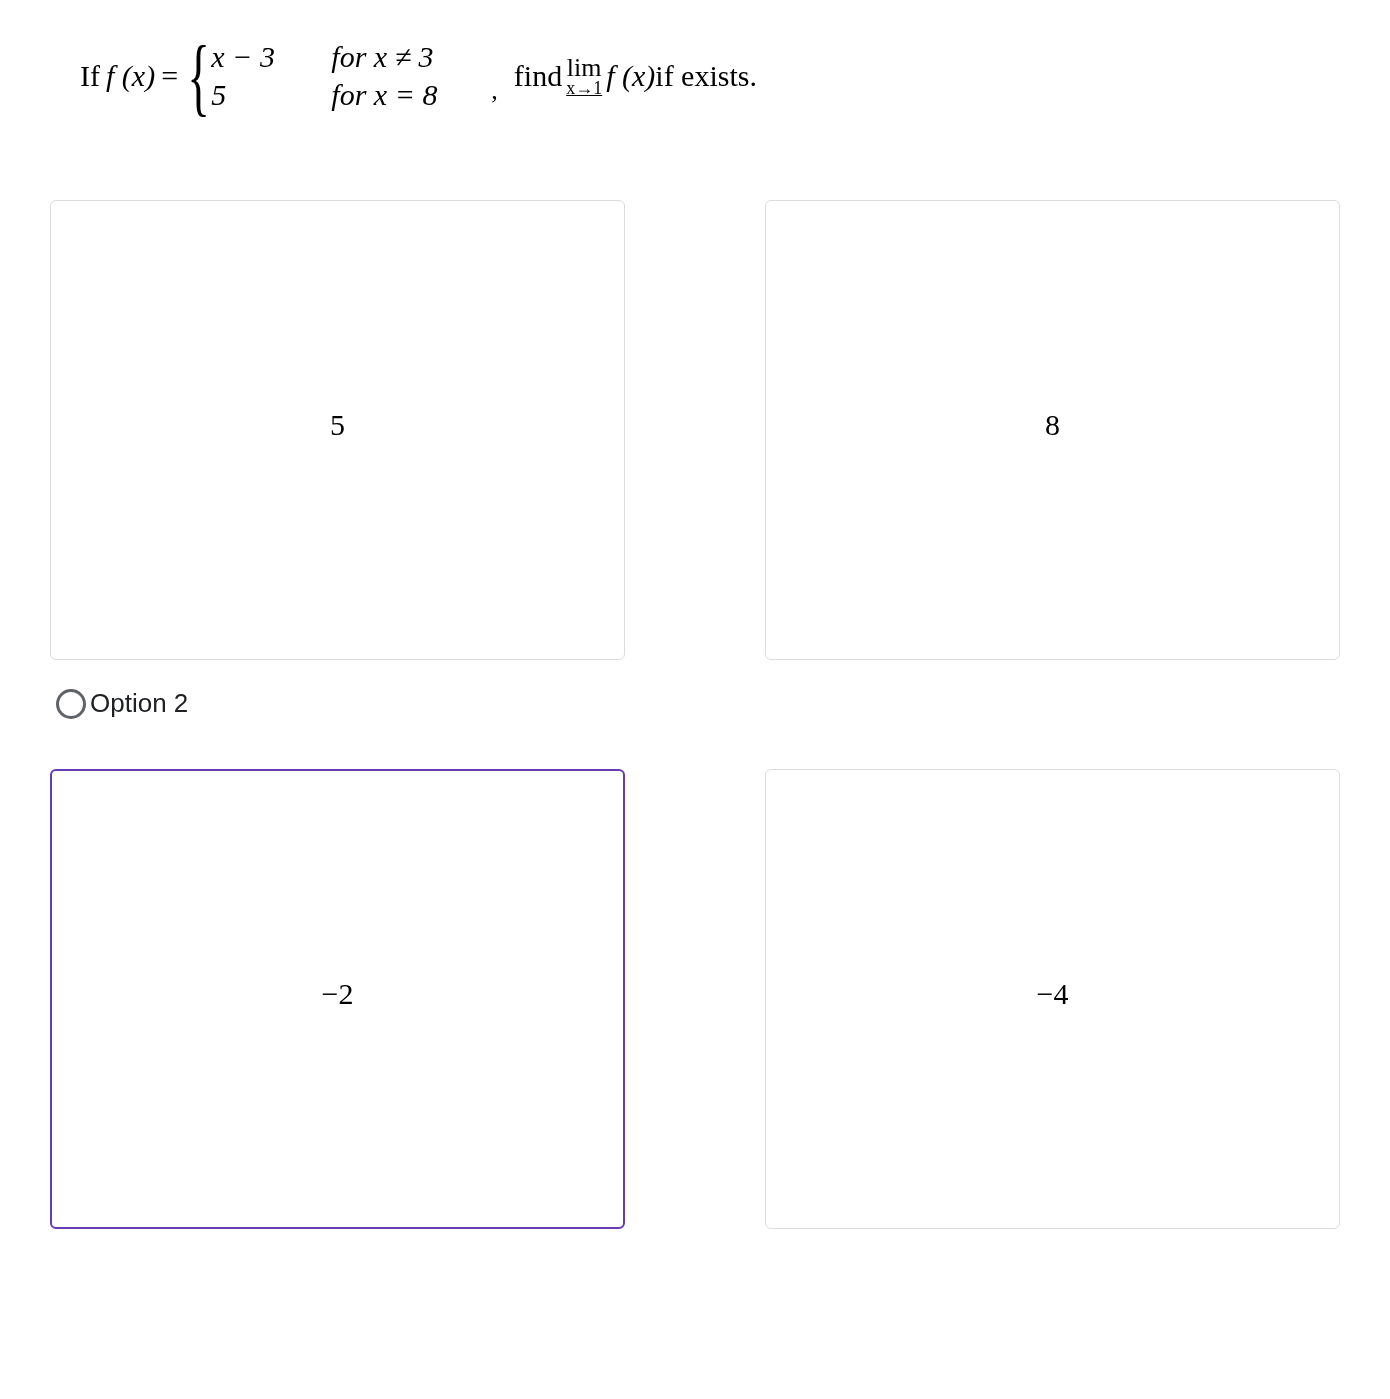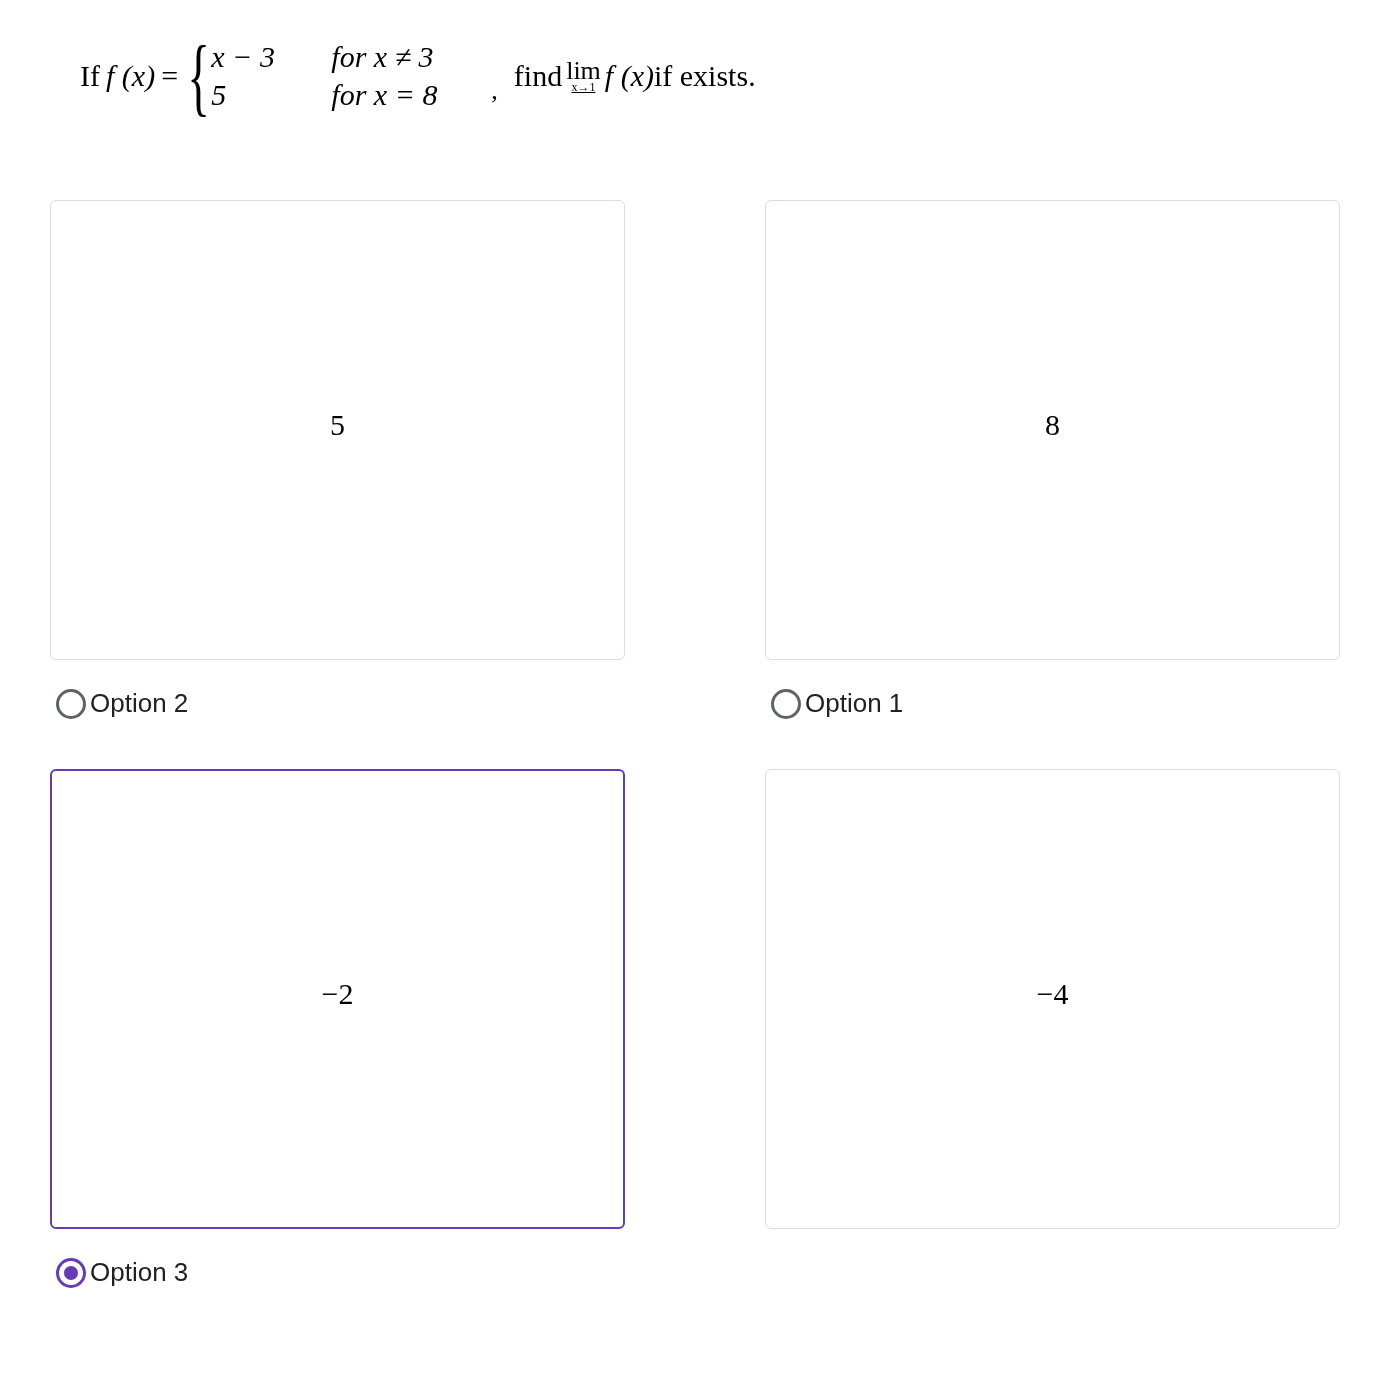--- a/index.html
+++ b/index.html
@@ -35,21 +35,21 @@
       gap: 4px;
       margin-right: 10px;
     }
     .piece-col.vals { min-width: 110px; }
     .piece-col.conds { min-width: 150px; }
     .piece { font-style: italic; white-space: nowrap; }
     .q-comma { margin: 0 10px 0 0; align-self: flex-end; font-size: 26px; padding-bottom: 6px;}
     .q-tail { margin-left: 6px; }
     .limit-wrap { display: inline-flex; flex-direction: column; align-items: center; margin: 0 4px; line-height: 0.9;}
     .limit-top { font-size: 26px; }
-    .limit-bot { font-size: 12px; text-decoration: underline; }
+    .limit-bot { font-size: 18px; text-decoration: underline; }
     .options-grid {
       display: grid;
       grid-template-columns: 1fr 1fr;
       column-gap: 140px;
       row-gap: 50px;
       padding: 0 10px;
     }
     .option-group { display: flex; flex-direction: column; }
     .card {
       border: 1px solid #dadce0;
@@ -131,33 +131,25 @@
     <div class="radio-row">
       <span class="radio"></span>
       <span class="radio-label">Option 2</span>
     </div>
   </div>
 
   <div class="option-group">
     <div class="card">
       <span class="card-value">8</span>
     </div>
-    <div class="radio-row">
-      <span class="radio"></span>
-      <span class="radio-label">Option 1</span>
-    </div>
   </div>
 
   <div class="option-group">
     <div class="card selected">
       <span class="card-value">−2</span>
-    </div>
-    <div class="radio-row">
-      <span class="radio selected"></span>
-      <span class="radio-label">Option 3</span>
     </div>
   </div>
 
   <div class="option-group">
     <div class="card">
       <span class="card-value">−4</span>
     </div>
   </div>
 
 </div>

